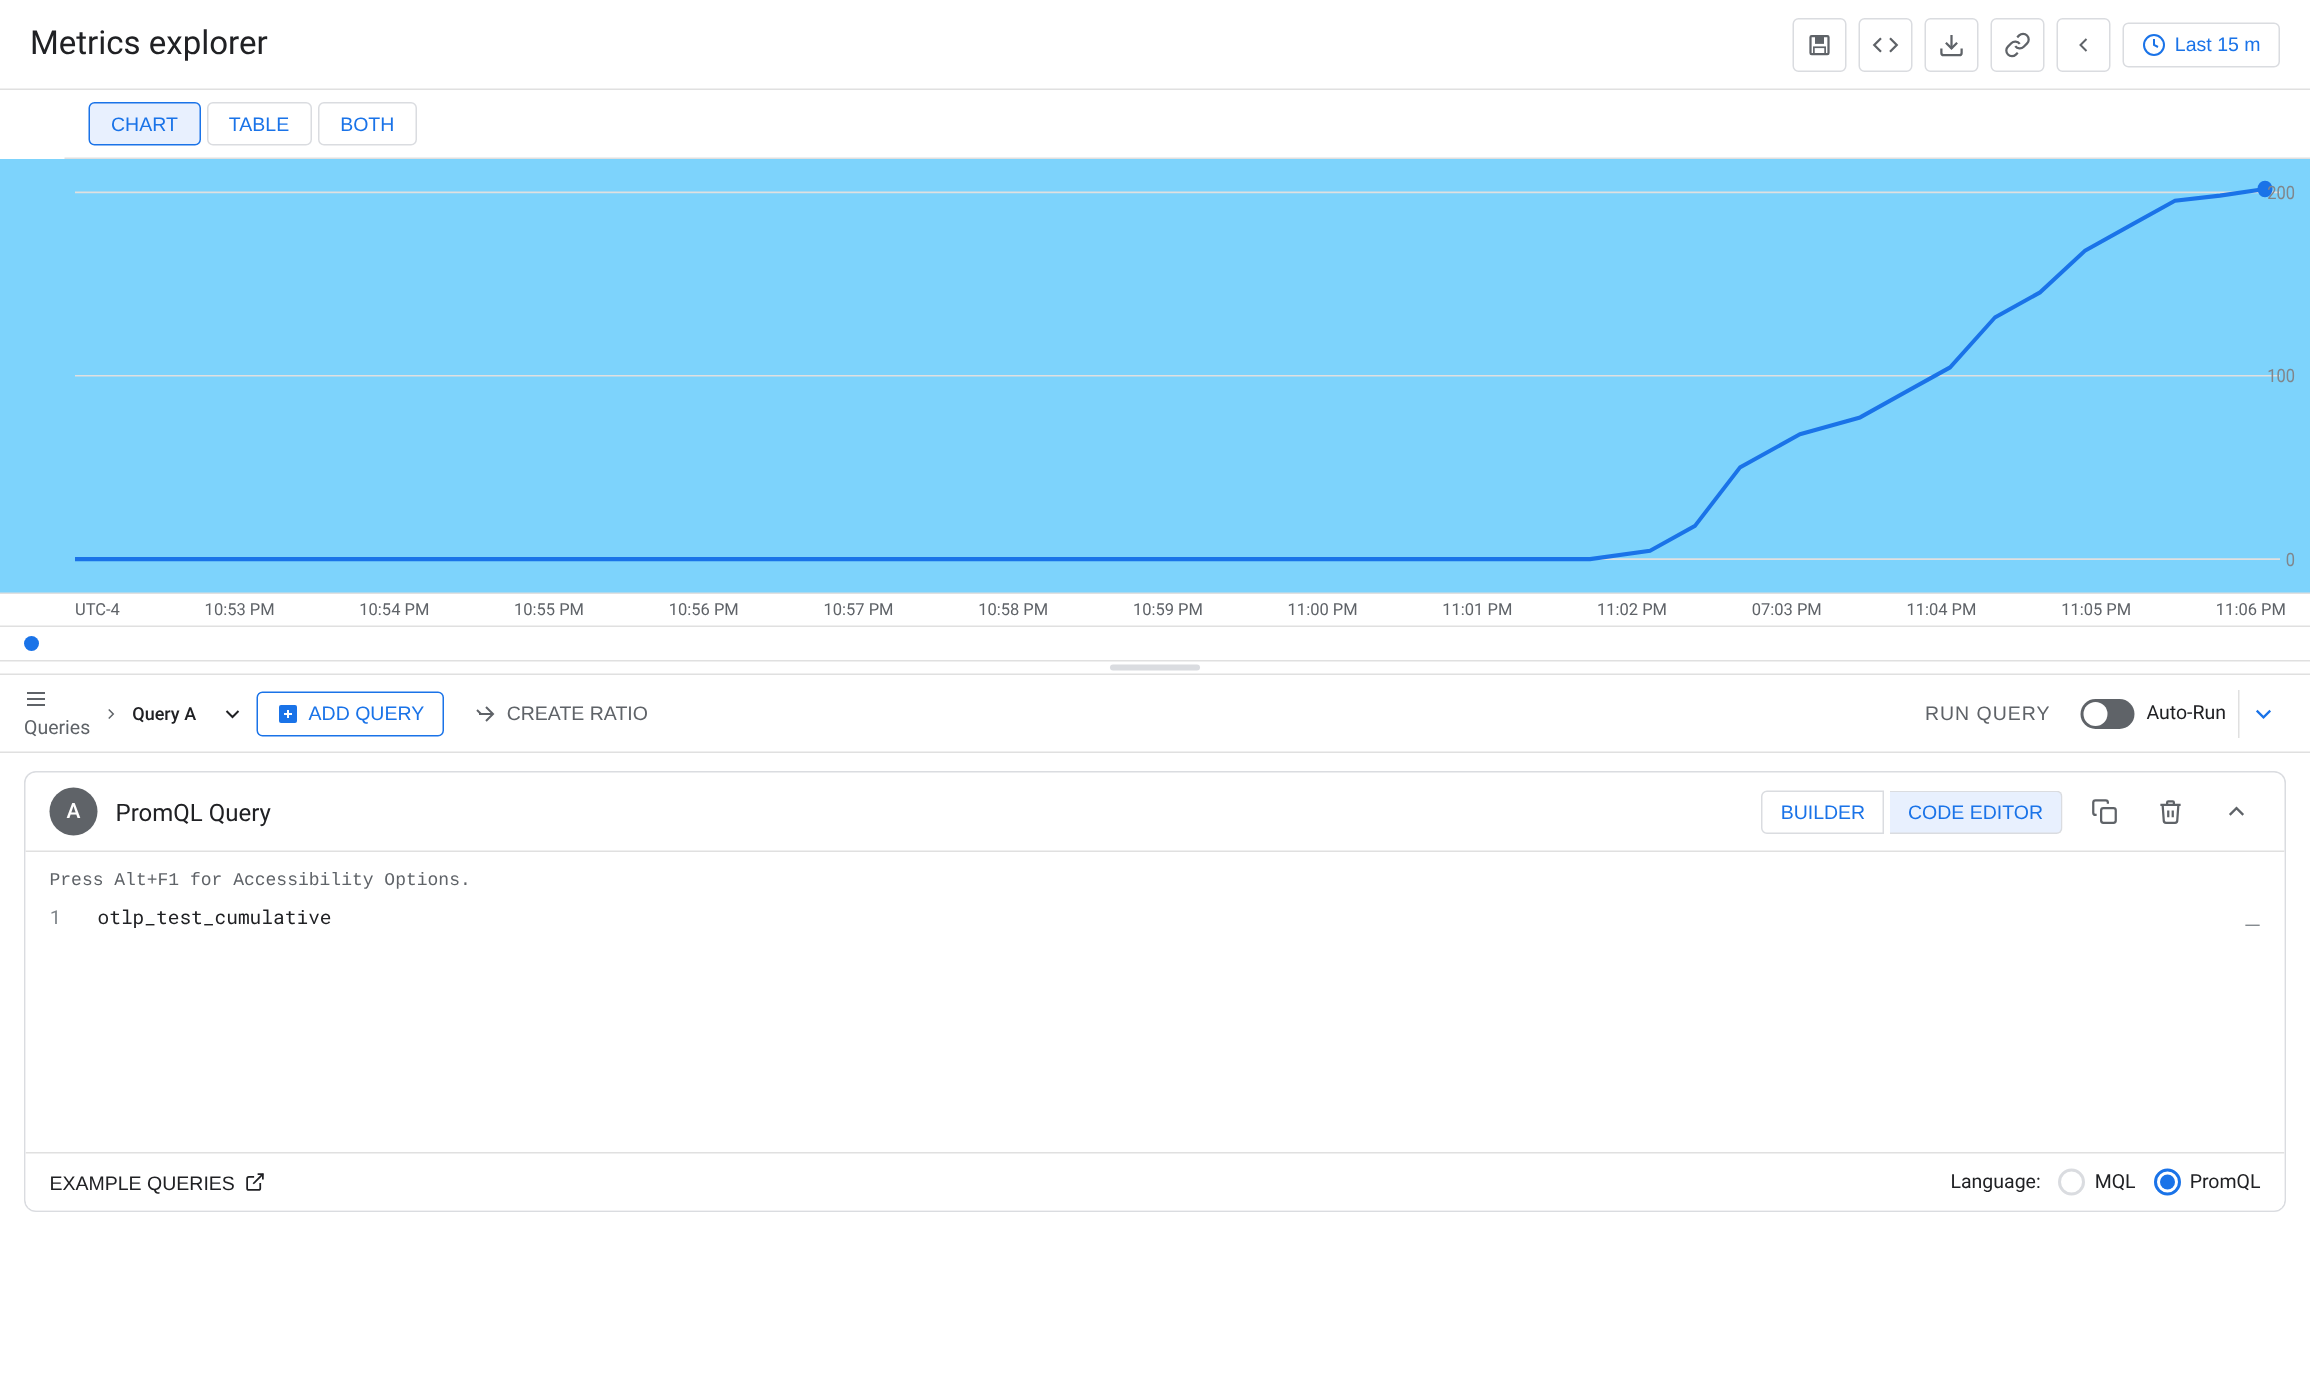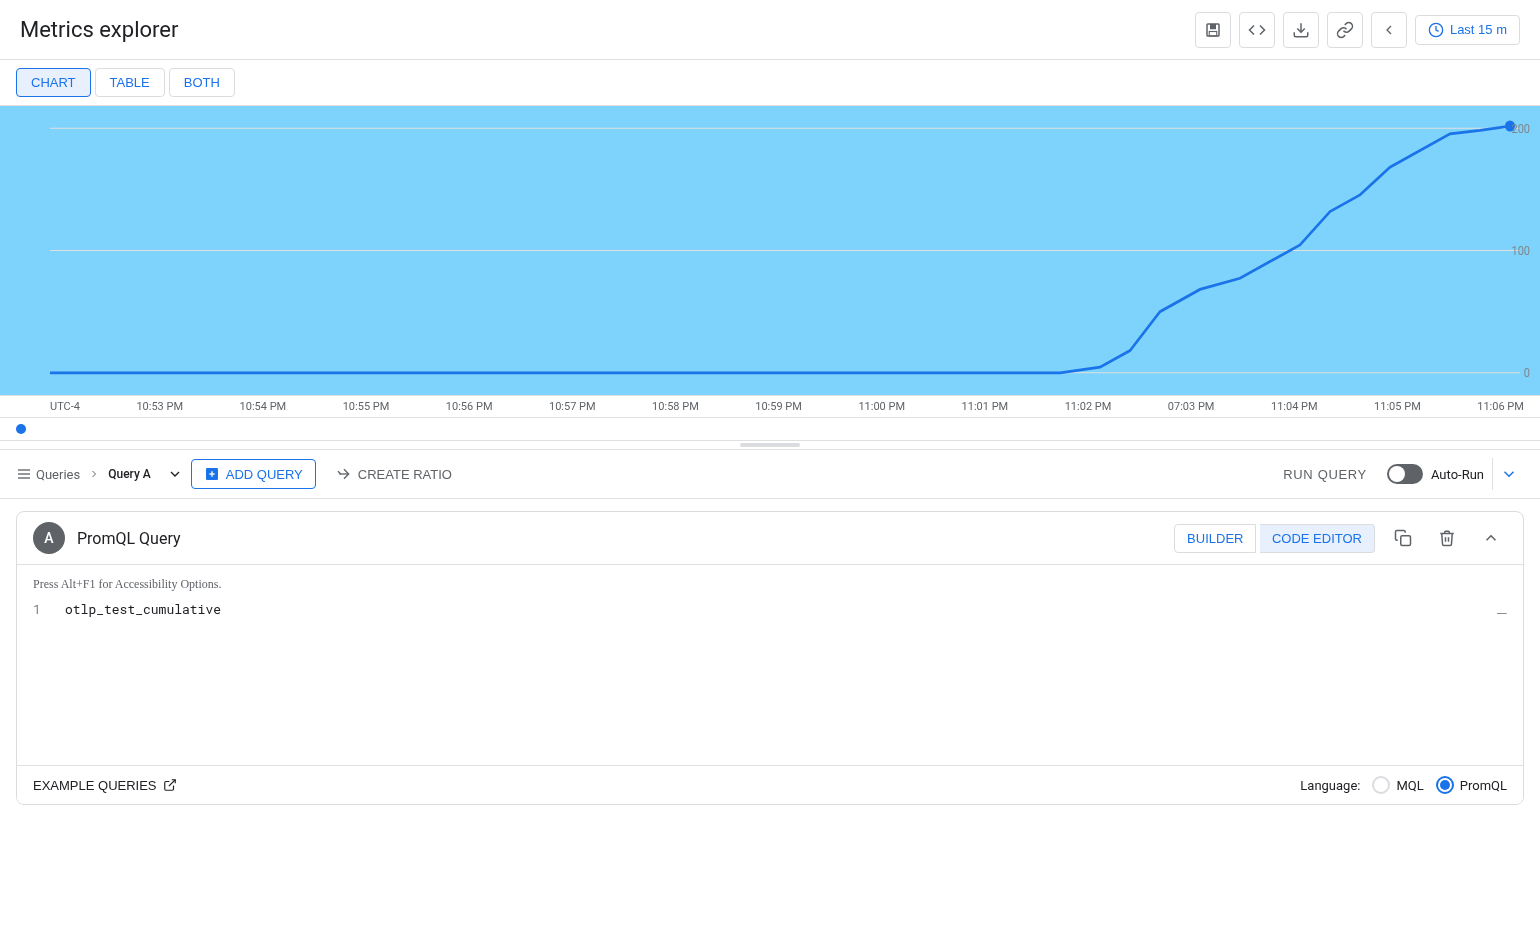--- a/index.html
+++ b/index.html
@@ -61,20 +61,21 @@
       color: #5f6368;
     }
 
     
     .tabs-bar {
       display: flex;
       align-items: center;
       padding: 8px 16px;
       border-bottom: 1px solid #e0e0e0;
       gap: 4px;
+      margin-left: 43px;
     }
     .tab-btn {
       padding: 6px 14px;
       border: 1px solid #dadce0;
       border-radius: 4px;
       background: #fff;
       font-size: 13px;
       font-weight: 500;
       cursor: pointer;
       color: #1a73e8;
@@ -141,25 +142,26 @@
     .query-toolbar {
       display: flex;
       align-items: center;
       padding: 8px 16px;
       border-bottom: 1px solid #e0e0e0;
       gap: 8px;
       background: #fff;
     }
     .queries-btn {
       display: flex;
-      align-items: center;
+      align-items: flex-start;
       gap: 4px;
       cursor: pointer;
       color: #5f6368;
       font-size: 13px;
+      flex-direction: column;
     }
     .chevron-icon { color: #5f6368; font-size: 12px; }
     .query-selector {
       display: flex;
       align-items: center;
       gap: 16px;
       font-size: 12px;
       font-weight: 500;
       color: #202124;
       cursor: pointer;
@@ -306,21 +308,21 @@
       font-family: 'Roboto Mono', monospace;
       font-size: 13px;
       min-height: 200px;
       background: #fff;
       position: relative;
     }
     .code-hint {
       color: #5f6368;
       font-size: 12px;
       margin-bottom: 8px;
-      font-family: Liberation Serif, serif;
+      font-family: Liberation Mono, monospace;
     }
     .code-line {
       display: flex;
       gap: 16px;
     }
     .line-number {
       color: #80868b;
       user-select: none;
       min-width: 16px;
     }

